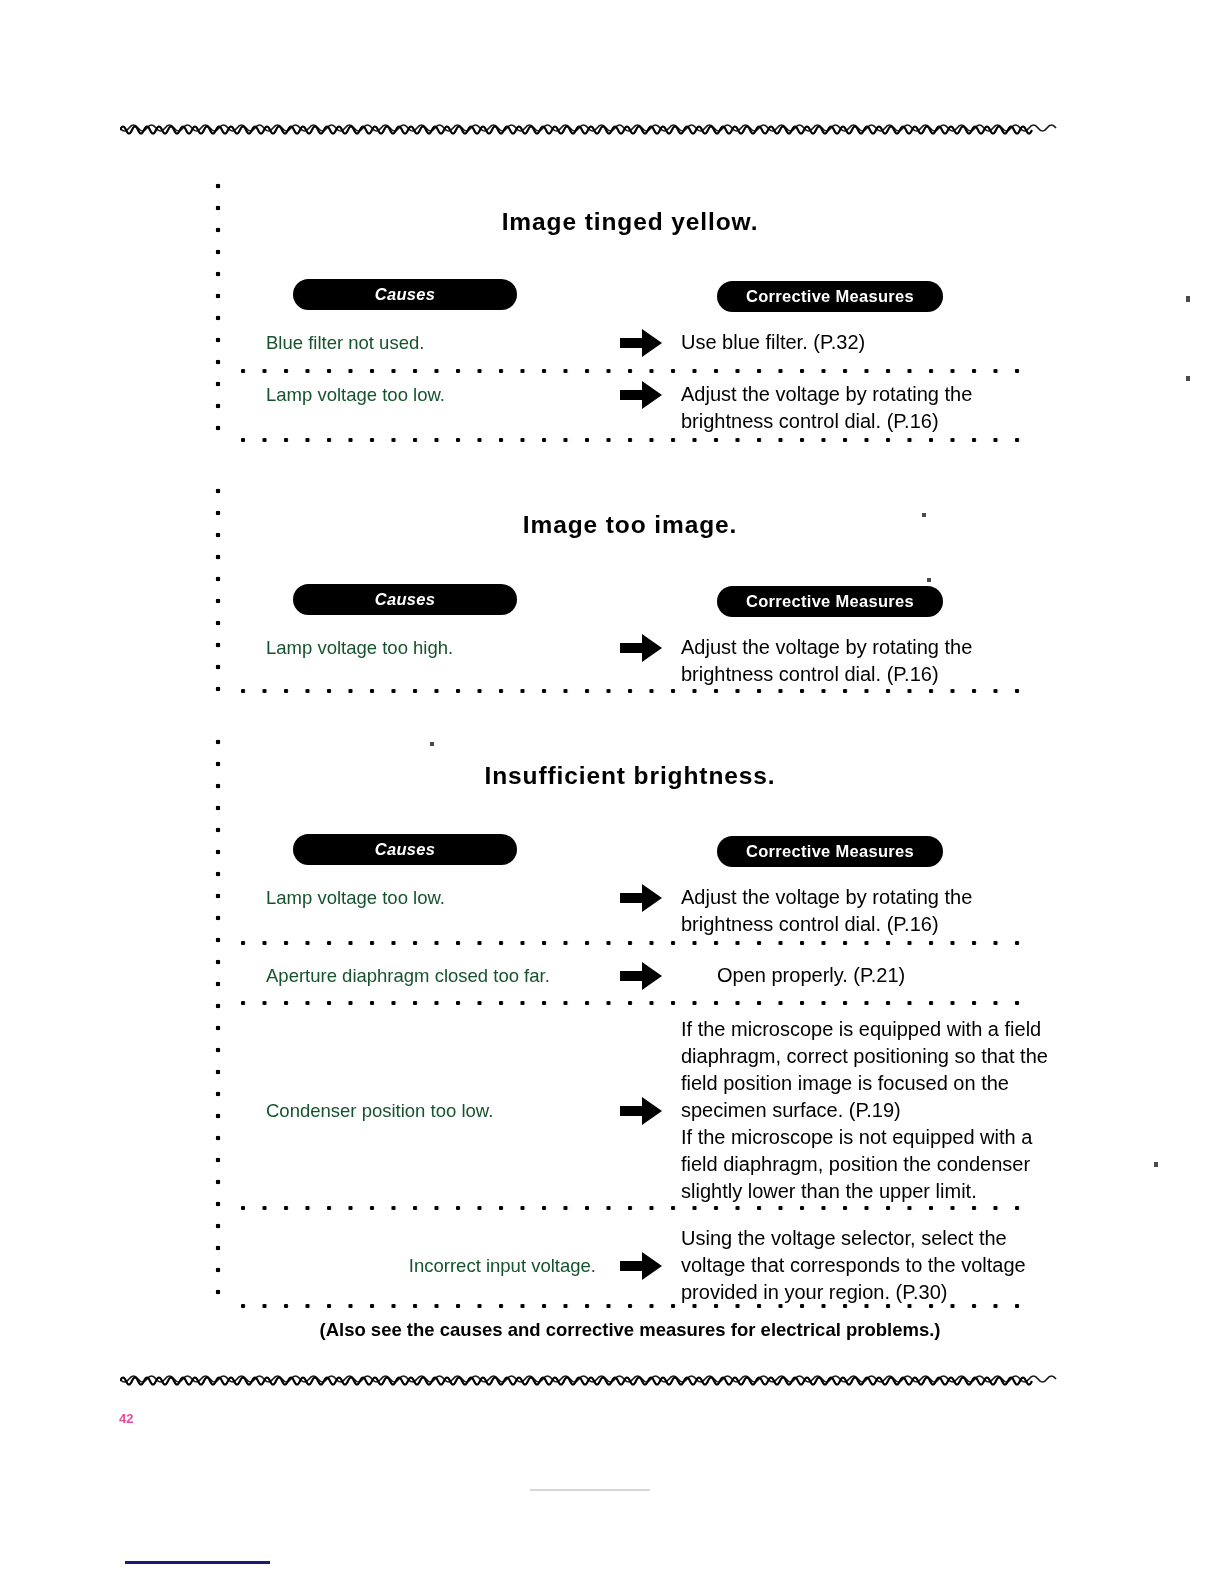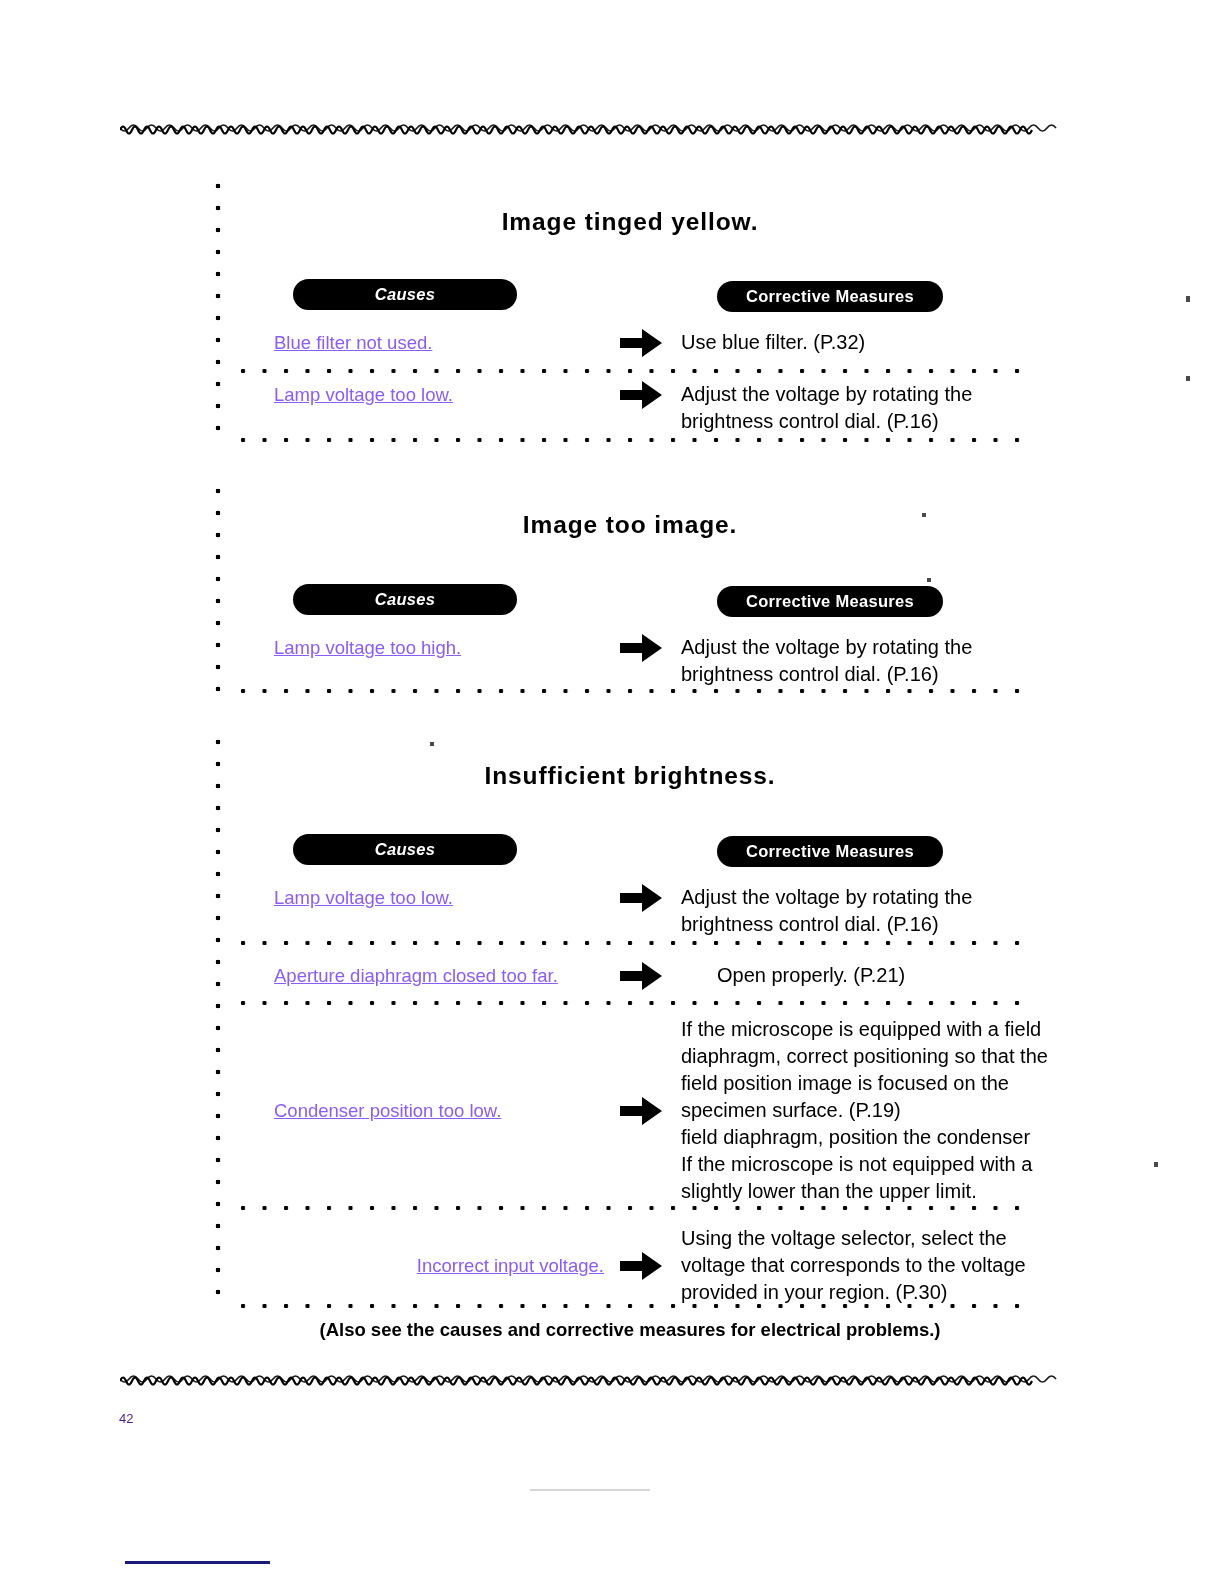--- a/index.html
+++ b/index.html
@@ -82,26 +82,25 @@
     background-image: radial-gradient(circle at 3px 3px, #000 2.0px, rgba(0,0,0,0) 2.5px);
     background-size: 21.5px 6px;
     background-repeat: repeat-x;
   }
 
   
   .row { position: absolute; left: 0; right: 0; }
 
   .cause-text {
     position: absolute;
-    left: 274px;
+    left: 266px;
     width: 330px;
     font-size: 18.5px;
     line-height: 27px;
-    color: #8b5cf6;
-    text-decoration: underline;
+    color: #14532d;
   }
 
   .measure-text {
     position: absolute;
     left: 681px;
     width: 345px;
     font-size: 20px;
     line-height: 27px;
     color: #000;
   }
@@ -125,21 +124,22 @@
     color: #000;
     white-space: nowrap;
     font-weight: bold;
   }
 
   .page-number {
     position: absolute;
     left: 119px;
     top: 1411px;
     font-size: 13px;
-    color: #4c1d95;
+    color: #ec4899;
+    font-weight: bold;
   }
 
   
   .speck {
     position: absolute;
     background: #2a2a2a;
     opacity: 0.85;
   }
   .scanline {
     position: absolute;
@@ -274,22 +274,22 @@
       <div class="arrow" style="top:1093px;">
         <svg viewBox="0 0 46 36" aria-hidden="true">
           <path fill="#000" d="M2,13 L24,13 L24,4 L44,18 L24,32 L24,23 L2,23 Z"></path>
         </svg>
       </div>
       <div class="measure-text" style="top:1016px;">
         <span class="line">If the microscope is equipped with a field</span>
         <span class="line">diaphragm, correct positioning so that the</span>
         <span class="line">field position image is focused on the</span>
         <span class="line">specimen surface. (P.19)</span>
+        <span class="line">If the microscope is not equipped with a</span>
         <span class="line">field diaphragm, position the condenser</span>
-        <span class="line">If the microscope is not equipped with a</span>
         <span class="line">slightly lower than the upper limit.</span>
       </div>
     </div>
 
     <div class="dotline" style="top:1205px;"></div>
 
     <div class="row">
       <div class="cause-text" style="top:1252px;text-align:right;">Incorrect input voltage.</div>
       <div class="arrow" style="top:1248px;">
         <svg viewBox="0 0 46 36" aria-hidden="true">

